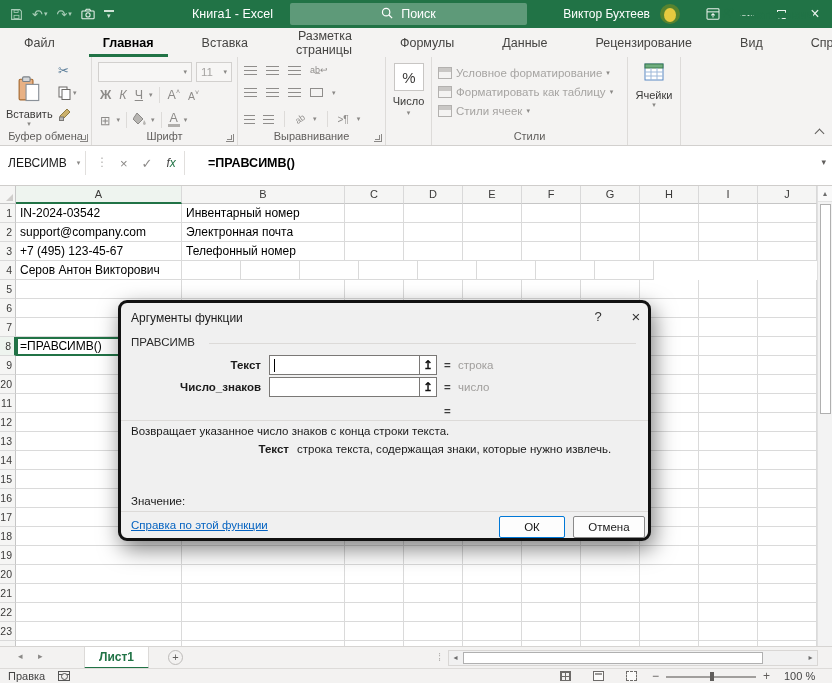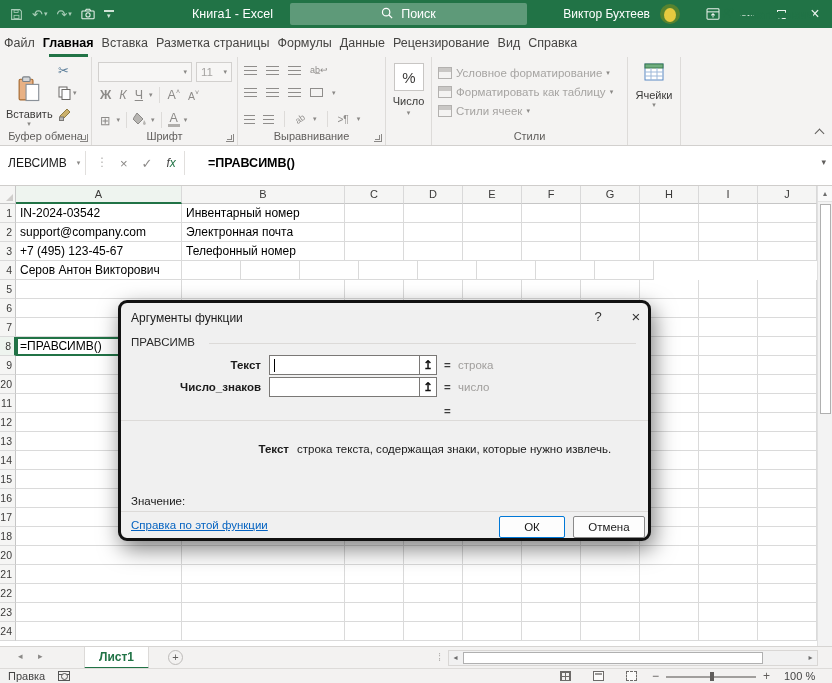--- a/index.html
+++ b/index.html
@@ -17,21 +17,21 @@
     border-radius:2px;display:flex;align-items:center;justify-content:center;gap:8px;font-size:12.5px;color:#fff;}
   .tright{position:absolute;right:0;top:0;height:28px;display:flex;align-items:center;}
   #user-name{font-size:12px;margin-right:10px;}
   #avatar{width:20px;height:20px;border-radius:50%;background:#57832f;position:relative;overflow:hidden;margin-right:16px;}
   #avatar::after{content:"";position:absolute;left:4px;top:4px;width:12px;height:14px;border-radius:50%;background:#e8c93f;}
   .wbtn{width:34px;height:28px;display:flex;align-items:center;justify-content:center;color:#e9f2ec;font-size:13px;}
   .maxbox{width:9px;height:9px;border:1px solid #e9f2ec;}
 
   
   #tabrow{position:absolute;left:0;top:28px;width:832px;height:29px;background:#f4f3f2;display:flex;align-items:stretch;}
-  .rtab{padding:0 4px;display:flex;align-items:center;font-size:12.5px;color:#454442;cursor:default;position:relative;text-align:right;}
+  .rtab{padding:0 24px;display:flex;align-items:center;font-size:12.5px;color:#454442;cursor:default;position:relative;text-align:right;}
   .rtab.active{font-weight:700;color:#000;}
   .rtab.active::after{content:"";position:absolute;left:10px;right:10px;bottom:0;height:3px;background:#217346;}
   #share-button{position:absolute;right:8px;top:3px;height:23px;display:flex;align-items:center;gap:5px;
     padding:0 10px;color:#217346;font-weight:700;font-size:12.5px;}
 
   
   #ribbon{position:absolute;left:0;top:57px;width:832px;height:89px;background:#f4f3f2;border-bottom:1px solid #d2d0ce;display:flex;}
   .rgroup{position:relative;height:100%;border-right:1px solid #dddbd9;flex:0 0 auto;}
   .glabel{position:absolute;left:0;right:0;bottom:3px;text-align:center;font-size:11px;color:#605e5c;}
   .launcher{position:absolute;right:3px;bottom:3px;width:8px;height:8px;border-right:1.5px solid #8a8886;border-bottom:1.5px solid #8a8886;}
@@ -621,20 +621,33 @@
       <div class="g-cell" style="width: 59px;"></div>
       <div class="g-cell" style="width: 59px;"></div>
       <div class="g-cell" style="width: 59px;"></div>
       <div class="g-cell" style="width: 59px;"></div>
       <div class="g-cell" style="width: 59px;"></div>
       <div class="g-cell" style="width: 59px;"></div>
       <div class="g-cell" style="width: 59px;"></div>
       <div class="g-cell" style="width: 59px;"></div>
     </div>
     <div class="g-row">
+      <div class="g-rh">19</div>
+      <div class="g-cell" style="width: 166px;"></div>
+      <div class="g-cell" style="width: 163px;"></div>
+      <div class="g-cell" style="width: 59px;"></div>
+      <div class="g-cell" style="width: 59px;"></div>
+      <div class="g-cell" style="width: 59px;"></div>
+      <div class="g-cell" style="width: 59px;"></div>
+      <div class="g-cell" style="width: 59px;"></div>
+      <div class="g-cell" style="width: 59px;"></div>
+      <div class="g-cell" style="width: 59px;"></div>
+      <div class="g-cell" style="width: 59px;"></div>
+    </div>
+    <div class="g-row">
       <div class="g-rh">20</div>
       <div class="g-cell" style="width: 166px;"></div>
       <div class="g-cell" style="width: 163px;"></div>
       <div class="g-cell" style="width: 59px;"></div>
       <div class="g-cell" style="width: 59px;"></div>
       <div class="g-cell" style="width: 59px;"></div>
       <div class="g-cell" style="width: 59px;"></div>
       <div class="g-cell" style="width: 59px;"></div>
       <div class="g-cell" style="width: 59px;"></div>
       <div class="g-cell" style="width: 59px;"></div>
@@ -714,20 +727,21 @@
   <div class="arg-hint" style="top:52px;">строка</div>
 
   <div class="arg-label" style="top:74px;">Число_знаков</div>
   <div class="arg-input" style="top:74px;"></div>
   <div class="refedit" style="top:74px;">↥</div>
   <div class="arg-eq" style="top:74px;">=</div>
   <div class="arg-hint" style="top:74px;">число</div>
 
   <div class="arg-eq" style="top:98px;">=</div>
   <div class="dlg-line" style="left:0;right:0;top:117px;"></div>
+  <div id="dlg-desc">Возвращает указанное число знаков с конца строки текста.</div>
   <div id="param-name">Текст</div>
   <div id="param-desc">строка текста, содержащая знаки, которые нужно извлечь.</div>
   <div id="value-label">Значение:</div>
   <div class="dlg-line" style="left:0;right:0;top:208px;"></div>
   <a id="help-link">Справка по этой функции</a>
   <div class="dlg-btn" id="ok-button">ОК</div>
   <div class="dlg-btn" id="cancel-button">Отмена</div>
 </div>
 
 <div id="sheetbar">

